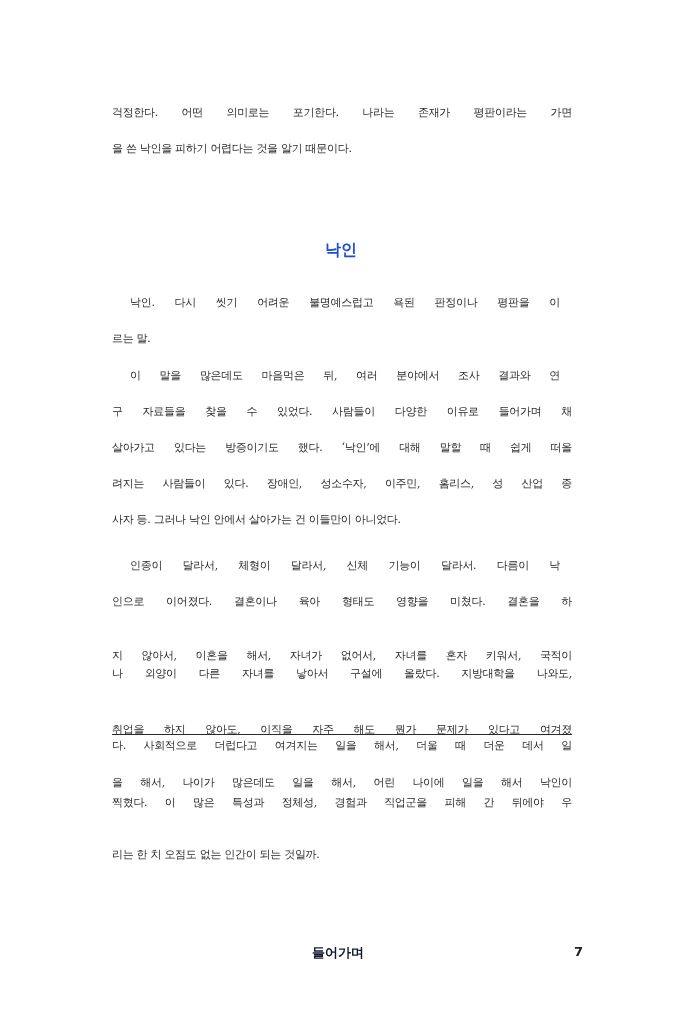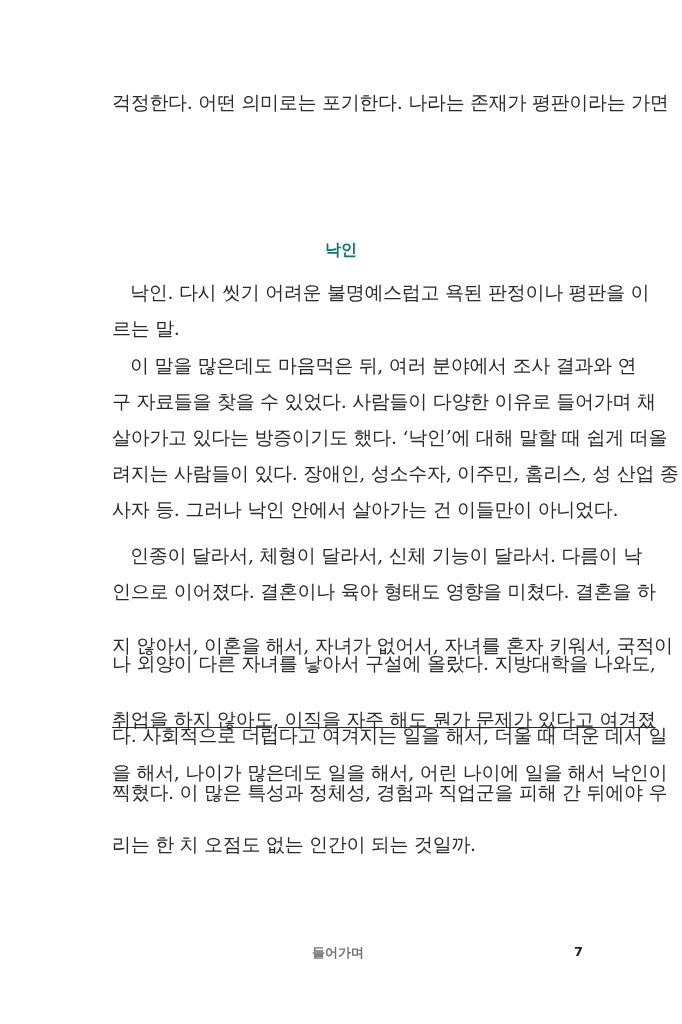--- a/index.html
+++ b/index.html
@@ -3,44 +3,45 @@
 <meta charset="utf-8">
 <style>
   html, body { margin: 0; padding: 0; }
   body {
     width: 682px; height: 1024px; background: #ffffff; position: relative; overflow: hidden;
     font-family: "DejaVu Serif", "Liberation Serif", serif; color: #2a2a2a;
   }
   .page { position: absolute; left: 0; top: 0; width: 682px; height: 1024px; }
   .line {
     position: absolute; left: 112px; width: 460px;
-    font-size: 19px; line-height: 20px; white-space: nowrap; letter-spacing: -0.3px;
-    text-align: justify; text-align-last: justify;
+    font-size: 11px; line-height: 20px; white-space: nowrap; letter-spacing: -0.3px;
+    text-align: justify; text-align-last: justify; margin-top: 11px;
   }
   .line.last { text-align-last: left; }
   .line.indent { left: 130px; width: 430px; }
   .heading {
     position: absolute; left: 0; width: 682px; top: 240px; text-align: center;
-    font-family: "DejaVu Sans", "Liberation Sans", sans-serif; font-weight: bold; font-size: 16px; color: #0f766e;
+    font-family: "DejaVu Sans", "Liberation Sans", sans-serif; font-weight: bold; font-size: 16px; color: #1d4ed8;
   }
   .footer-title {
     position: absolute; left: 312px; top: 944px;
-    font-family: "DejaVu Sans", "Liberation Sans", sans-serif; font-weight: bold; font-size: 13px; color: #737373;
+    font-family: "DejaVu Sans", "Liberation Sans", sans-serif; font-weight: bold; font-size: 13px; color: #0f172a;
   }
   .page-number {
     position: absolute; left: 574px; top: 944px;
     font-family: "DejaVu Sans", "Liberation Sans", sans-serif; font-weight: bold; font-size: 13px; color: #222;
   }
 </style>
 </head>
 <body>
 
 <div class="page">
 
   <div class="line" style="top:92px;">걱정한다. 어떤 의미로는 포기한다. 나라는 존재가 평판이라는 가면</div>
+  <div class="line last" style="top:128px;">을 쓴 낙인을 피하기 어렵다는 것을 알기 때문이다.</div>
 
   <div class="heading">낙인</div>
 
   <div>
     <div class="line indent" style="top:282px;">낙인. 다시 씻기 어려운 불명예스럽고 욕된 판정이나 평판을 이</div>
     <div class="line last" style="top:318px;">르는 말.</div>
   </div>
 
   <div>
     <div class="line indent" style="top:355px;">이 말을 많은데도 마음먹은 뒤, 여러 분야에서 조사 결과와 연</div>

